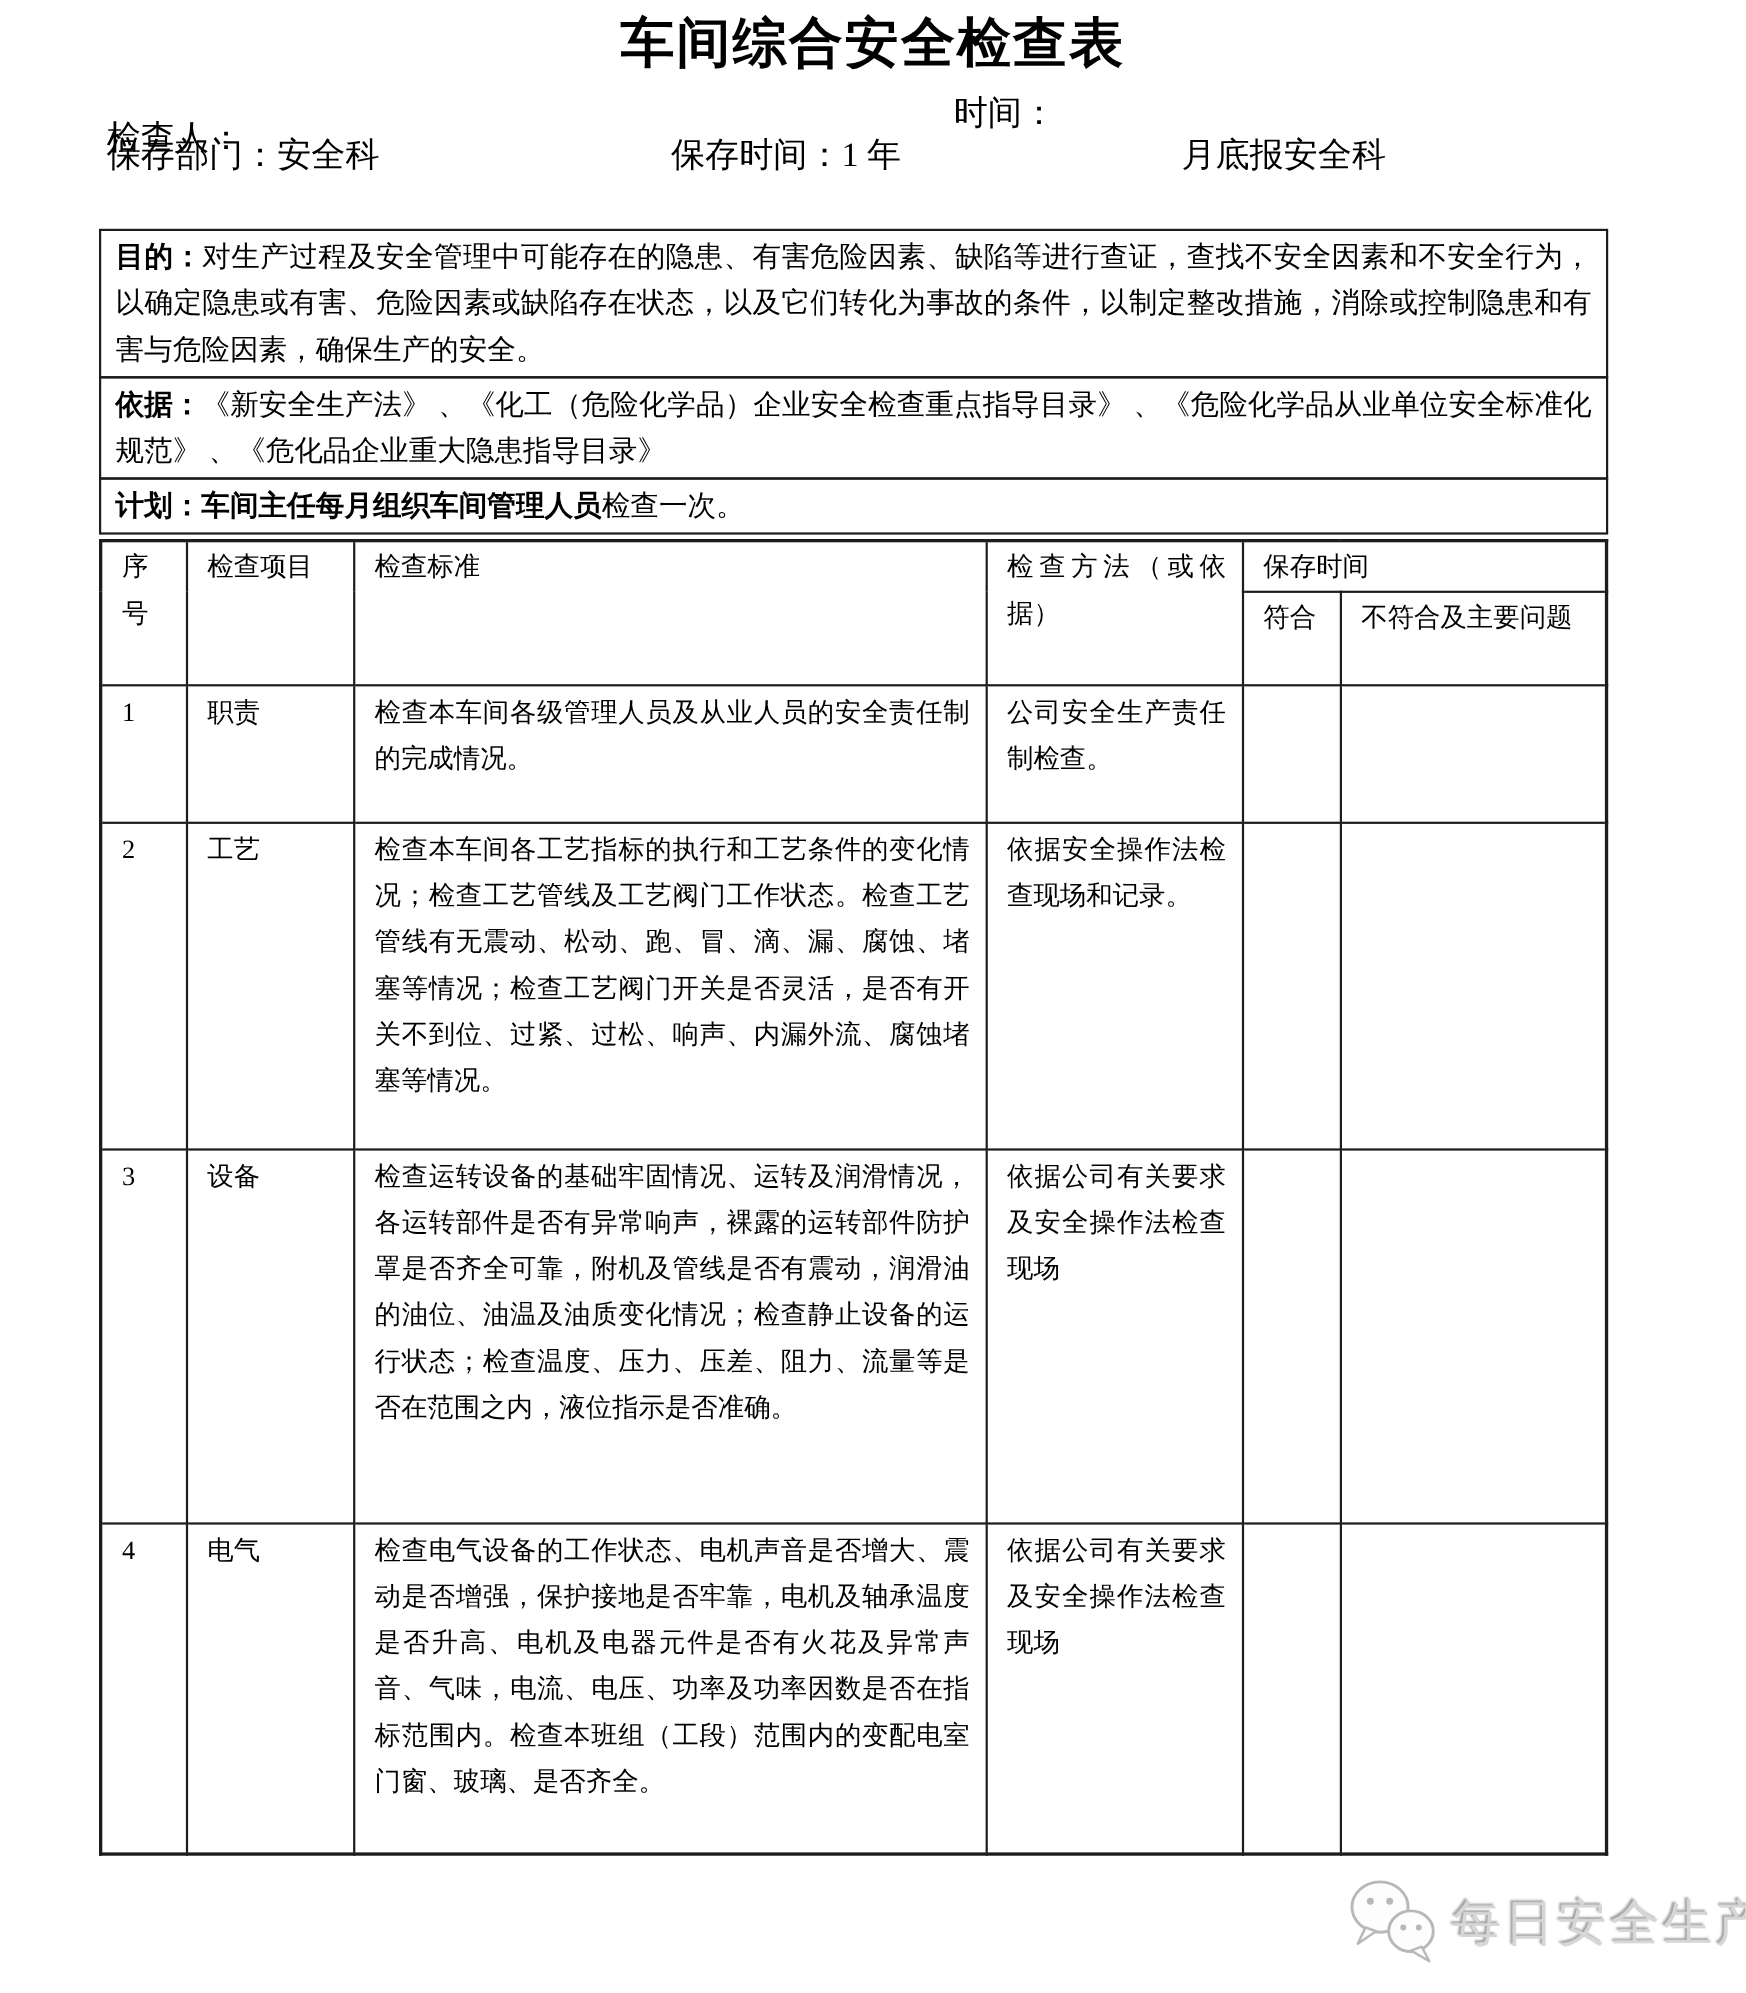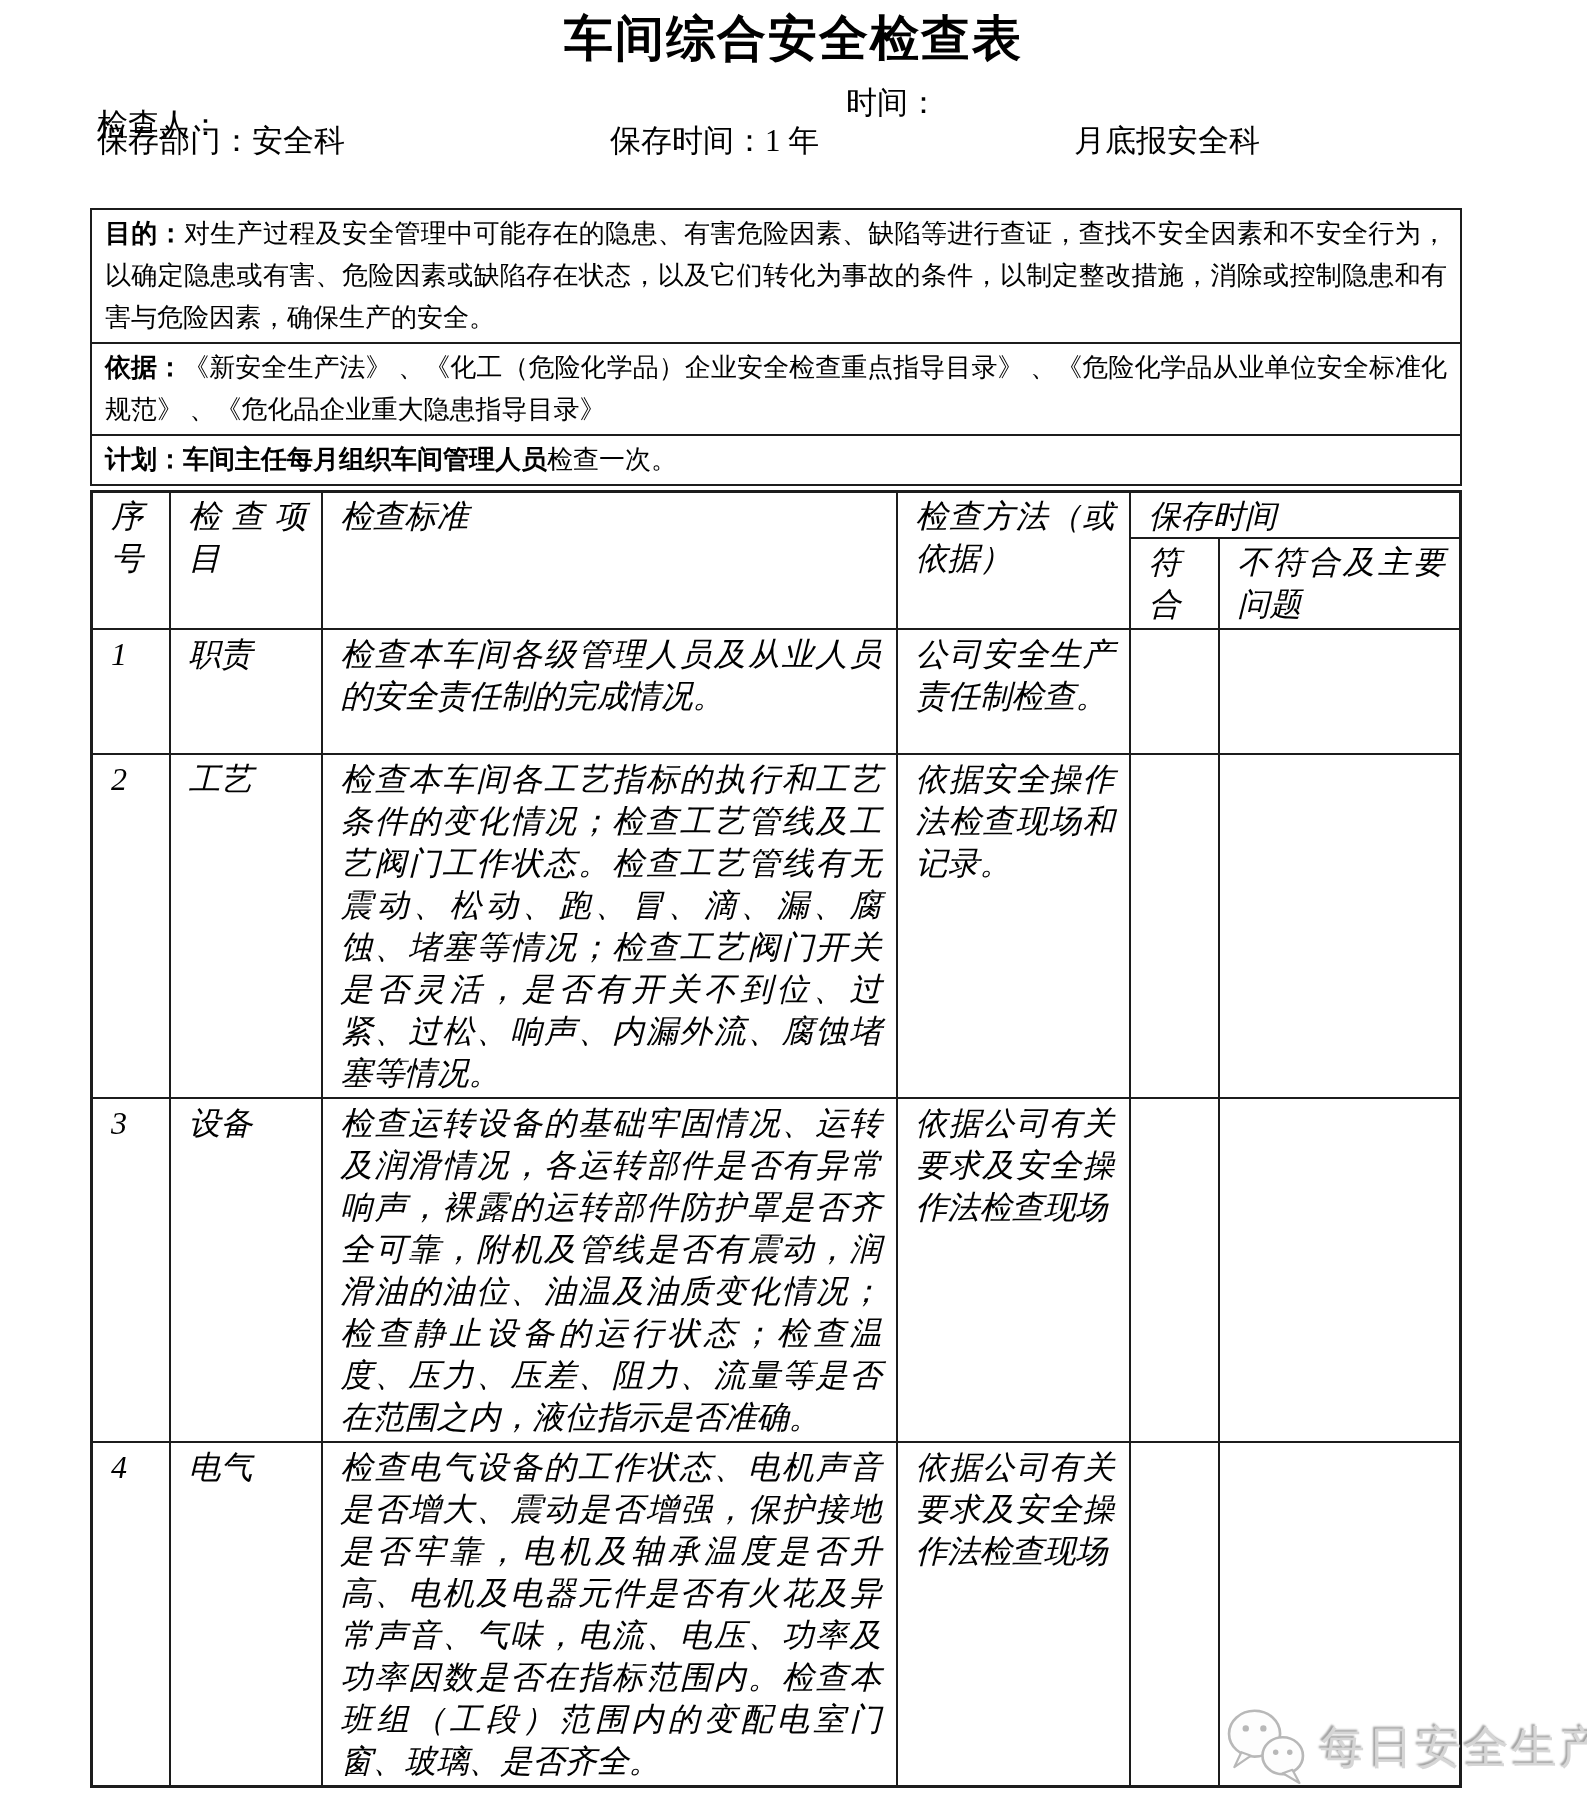--- a/index.html
+++ b/index.html
@@ -25,23 +25,23 @@
   }
   .info-box:first-child { margin-top:0; }
   .info-box b { font-weight:bold; }
   table.main {
     border-collapse:collapse; table-layout:fixed;
     width:1372px; margin-top:4px;
     border:3px solid #1c1c1c;
   }
   table.main td {
     border:2px solid #1c1c1c; vertical-align:top;
-    font-size:32px; line-height:42px;
+    font-size:24px; line-height:42px;
     padding:3px 14px 3px 18px;
-    text-align:justify; overflow:hidden;font-style:italic;
+    text-align:justify; overflow:hidden;
   }
   tr.hrow1 { height:40px; }
   tr.hrow1 td { padding-top:2px; padding-bottom:0; }
   tr.hrow2 { height:85px; }
   tr.hrow2 td { padding-top:2px; }
   td.th-item { padding-right:28px; }
   tr.r1 { height:125px; }
   tr.r2 { height:297px; }
   tr.r3 { height:340px; }
   tr.r4 { height:300px; }
@@ -58,21 +58,21 @@
 </style>
 </head>
 <body>
 
 <div class="page">
 
   <h1 class="doc-title">车间综合安全检查表</h1>
 
   <div class="meta">
     <span style="left:97px; top:86px;margin-top:22px;">检查人：</span>
-    <span style="left:846px; top:86px;text-align:center;">时间：</span>
+    <span style="left:867px; top:86px;text-align:center;">时间：</span>
     <span style="left:97px; top:124px;">保存部门：安全科</span>
     <span style="left:610px; top:124px;">保存时间：1 年</span>
     <span style="left:1074px; top:124px;">月底报安全科</span>
   </div>
 
   <div class="content">
 
     <div class="info-box"><b>目的：</b><span>对生产过程及安全管理中可能存在的隐患、有害危险因素、缺陷等进行查证，查找不安全因素和不安全行为，以确定隐患或有害、危险因素或缺陷存在状态，以及它们转化为事故的条件，以制定整改措施，消除或控制隐患和有害与危险因素，确保生产的安全。</span></div>
 
 

